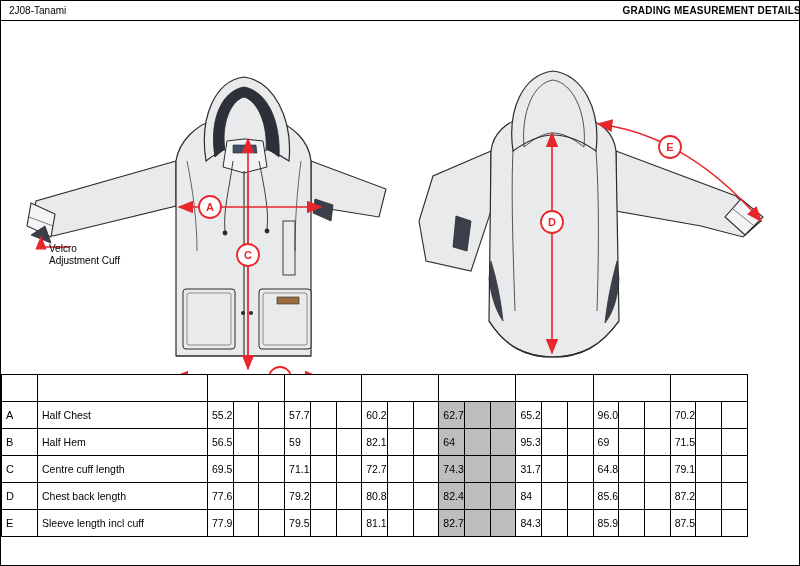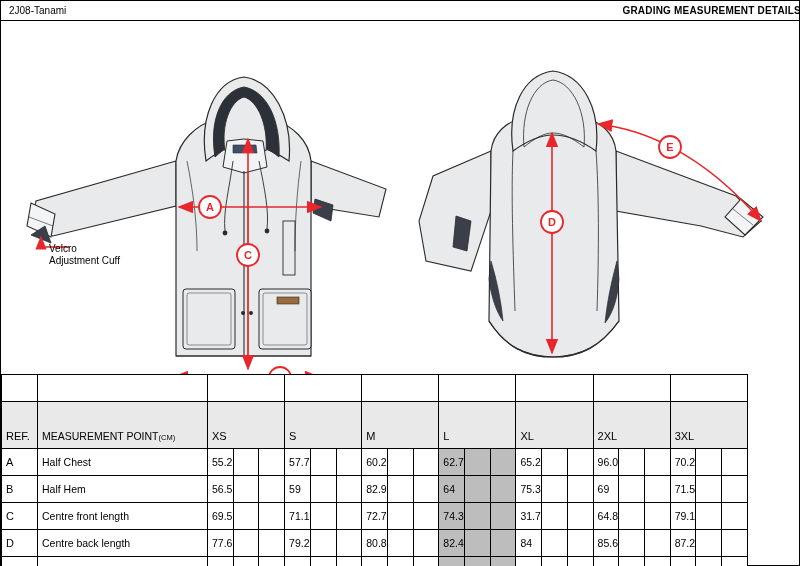--- a/index.html
+++ b/index.html
@@ -214,31 +214,20 @@
         <td class="col-ref"></td>
         <td class="col-point"></td>
         <td colspan="3"></td>
         <td colspan="3"></td>
         <td colspan="3"></td>
         <td colspan="3"></td>
         <td colspan="3"></td>
         <td colspan="3"></td>
         <td colspan="3"></td>
       </tr>
-      <tr class="head">
-        <td class="col-ref ref-letter">REF.</td>
-        <td class="col-point"><span>MEASUREMENT POINT</span><span class="cm">(CM)</span></td>
-        <td colspan="3" class="sizecell">XS</td>
-        <td colspan="3" class="sizecell">S</td>
-        <td colspan="3" class="sizecell">M</td>
-        <td colspan="3" class="sizecell">L</td>
-        <td colspan="3" class="sizecell">XL</td>
-        <td colspan="3" class="sizecell">2XL</td>
-        <td colspan="3" class="sizecell">3XL</td>
-      </tr>
 
       <tr>
         <td class="col-ref ref-letter">A</td>
         <td class="col-point">Half Chest</td>
         <td class="val">55.2</td>
             <td class="pad"></td>
             <td class="padlast"></td>
         <td class="val">57.7</td>
             <td class="pad"></td>
             <td class="padlast"></td>
@@ -261,40 +250,40 @@
 
       <tr>
         <td class="col-ref ref-letter">B</td>
         <td class="col-point">Half Hem</td>
         <td class="val">56.5</td>
             <td class="pad"></td>
             <td class="padlast"></td>
         <td class="val">59</td>
             <td class="pad"></td>
             <td class="padlast"></td>
-        <td class="val">82.9</td>
+        <td class="val">82.1</td>
             <td class="pad"></td>
             <td class="padlast"></td>
         <td class="val shade">64</td>
             <td class="pad shade"></td>
             <td class="padlast shade"></td>
-        <td class="val">75.3</td>
+        <td class="val">95.3</td>
             <td class="pad"></td>
             <td class="padlast"></td>
         <td class="val">69</td>
             <td class="pad"></td>
             <td class="padlast"></td>
         <td class="val">71.5</td>
             <td class="pad"></td>
             <td class="padlast"></td>
       </tr>
 
       <tr>
         <td class="col-ref ref-letter">C</td>
-        <td class="col-point">Centre front length</td>
+        <td class="col-point">Centre cuff length</td>
         <td class="val">69.5</td>
             <td class="pad"></td>
             <td class="padlast"></td>
         <td class="val">71.1</td>
             <td class="pad"></td>
             <td class="padlast"></td>
         <td class="val">72.7</td>
             <td class="pad"></td>
             <td class="padlast"></td>
         <td class="val shade">74.3</td>
@@ -306,21 +295,21 @@
         <td class="val">64.8</td>
             <td class="pad"></td>
             <td class="padlast"></td>
         <td class="val">79.1</td>
             <td class="pad"></td>
             <td class="padlast"></td>
       </tr>
 
       <tr>
         <td class="col-ref ref-letter">D</td>
-        <td class="col-point">Centre back length</td>
+        <td class="col-point">Chest back length</td>
         <td class="val">77.6</td>
             <td class="pad"></td>
             <td class="padlast"></td>
         <td class="val">79.2</td>
             <td class="pad"></td>
             <td class="padlast"></td>
         <td class="val">80.8</td>
             <td class="pad"></td>
             <td class="padlast"></td>
         <td class="val shade">82.4</td>

